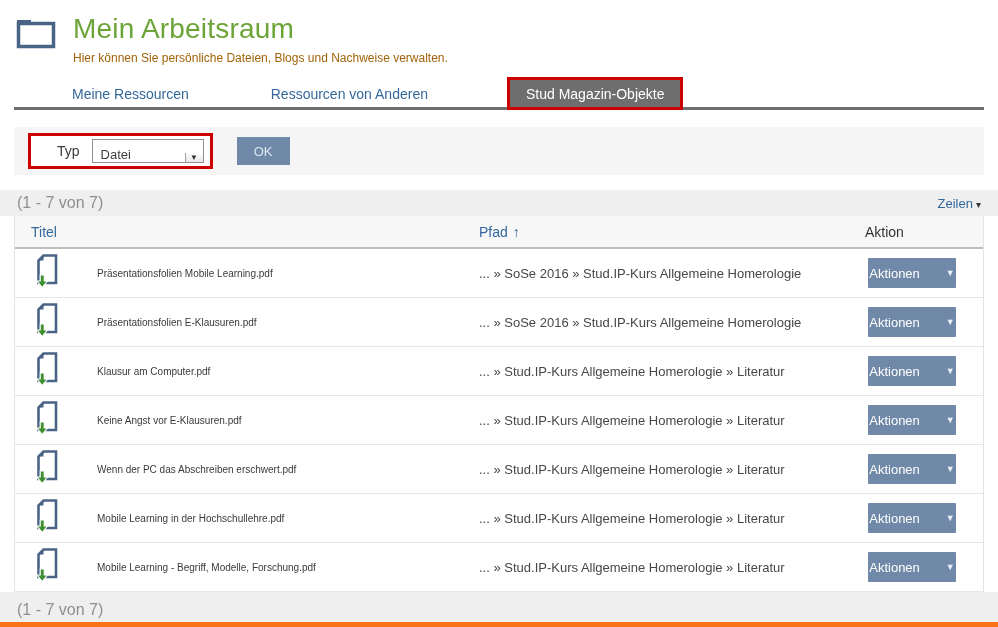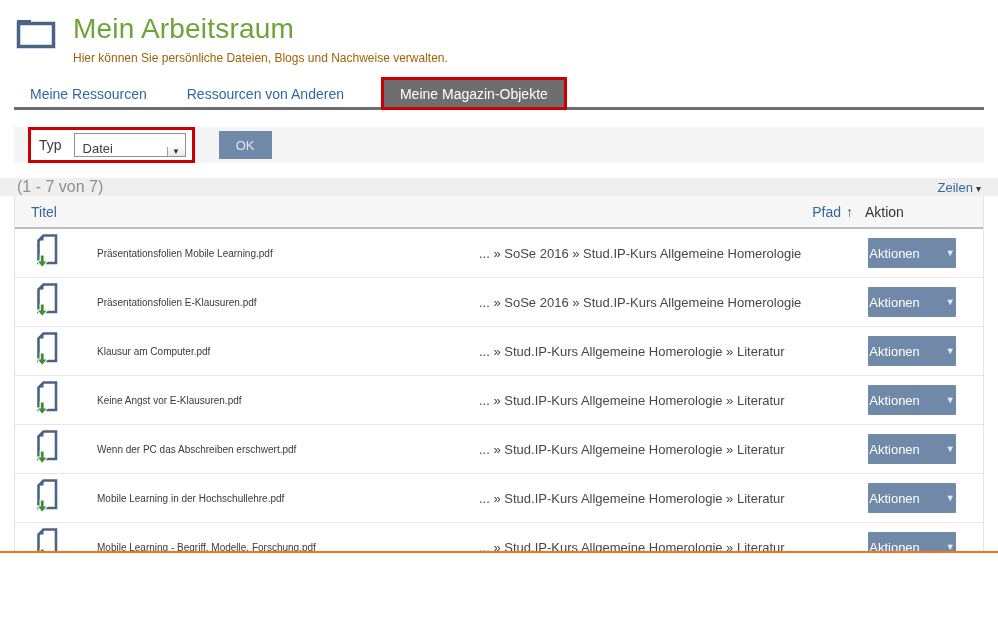--- a/index.html
+++ b/index.html
@@ -1,50 +1,50 @@
 <!DOCTYPE html>
 <html><head>
 <meta charset="utf-8">
 <style>
   * { margin:0; padding:0; box-sizing:border-box; }
   html,body { background:#ffffff; }
   body { font-family:"Liberation Sans", sans-serif; }
   .page {
-    position:relative; width:998px; height:553px; background:#fff;
+    position:relative; width:998px; height:627px; background:#fff;
     display:flex; flex-direction:column; overflow:hidden;
-    border-bottom:2px solid #f97316;
+    border-bottom:5px solid #f97316;
   }
 
   
   .header { padding:13px 14px 0 16px; display:flex; align-items:flex-start; }
   .folder-icon { margin-top:4px; flex:0 0 auto; }
   .header-text { margin-left:17px; }
   .page-title { font-size:28px; color:#6da438; font-weight:400; letter-spacing:0.2px; }
   .page-subtitle { font-size:12px; color:#a16207; margin-top:6px; }
 
   
   .tab-bar {
     margin:15px 14px 0 14px; padding-left:16px;
     border-bottom:3px solid #6e6e6e;
     display:flex; align-items:flex-end; gap:40px;
   }
-  .tab { font-size:14px; color:#34689c; padding:6px 0 5px 0; cursor:pointer; white-space:nowrap; }
+  .tab { font-size:14px; color:#34689c; padding:6px 0 5px 0; cursor:pointer; white-space:nowrap;margin-left:42px; }
   .tab.active {
     background:#6e6e6e; color:#ffffff; padding:6px 16px 5px 16px;
     box-shadow:0 0 0 3px #cc0000;
   }
 
   
   .filter-bar {
     margin:17px 14px 0 14px; height:48px; background:#f5f5f5;
     display:flex; align-items:center; padding-left:14px;
   }
   .filter-group {
     display:inline-flex; align-items:center; background:#ffffff;
-    border:3px solid #cc0000; padding:3px 6px 3px 8px; gap:12px;
+    border:3px solid #cc0000; padding:3px 6px 3px 26px; gap:12px;
   }
   .filter-label { font-size:14px; color:#3c3c3c; }
   .select {
     display:inline-flex; align-items:flex-end; width:112px; height:24px;
     background:#fff; border:1px solid #919191; cursor:pointer;
   }
   .select-value { flex:1; font-size:13px; color:#3f3f3f; padding:4px 0 0 8px; overflow:hidden; }
   .select-arrow-btn {
     width:18px; background:linear-gradient(#fdfdfd,#e8e8e8);
     border-left:1px solid #a0a0a0; display:flex; align-items:center; justify-content:center;
@@ -65,21 +65,21 @@
   .rows-link .caret { color:#3a3a3a; font-size:10px; margin-left:3px; }
 
   
   .table { margin:0 14px; border-left:1px solid #e3e3e3; border-right:1px solid #e3e3e3; }
   .thead {
     display:grid; grid-template-columns:464px 1fr 130px; align-items:center;
     height:33px; background:#f7f7f7; border-bottom:2px solid #bdbdbd;
   }
   .th { font-size:14px; }
   .th-title { color:#34689c; padding-left:16px; cursor:pointer; }
-  .th-path  { color:#34689c; cursor:pointer;text-align:right; }
+  .th-path  { color:#34689c; cursor:pointer; }
   .th-path .sort-arrow { color:#2d5f97; font-weight:bold; margin-left:5px; font-size:14px; }
   .th-action { color:#333333; padding-left:12px; }
 
   .row {
     display:grid; grid-template-columns:464px 1fr 130px; align-items:center;
     height:49px; background:#ffffff; border-bottom:1px solid #e6e6e6;
   }
   .cell-title { display:flex; align-items:center; padding-left:20px; }
   .file-icon { flex:0 0 auto; }
   .row-title { font-size:10px; color:#3a3a3a; margin-left:38px; white-space:nowrap; }
@@ -114,21 +114,21 @@
   </div>
 
   <div class="tab-bar">
       <div class="tab">
       <span>Meine Ressourcen</span>
     </div>
       <div class="tab">
       <span>Ressourcen von Anderen</span>
     </div>
       <div class="tab active">
-      <span>Meine Magazin-Objekte</span>
+      <span>Stud Magazin-Objekte</span>
     </div>
     </div>
 
   <div class="filter-bar">
     <div class="filter-group">
       <span class="filter-label">Typ</span>
       <div class="select">
         <span class="select-value">Datei</span>
         <span class="select-arrow-btn">▼</span>
       </div>

